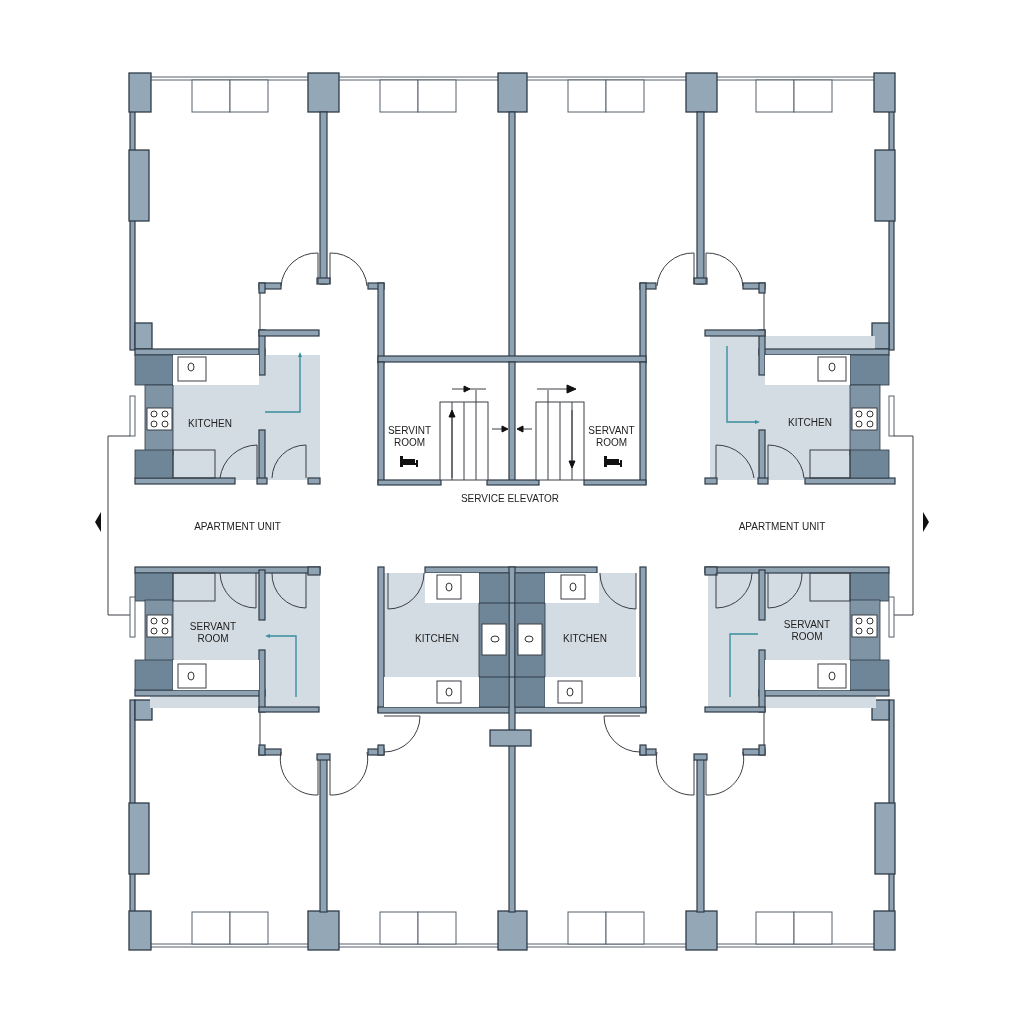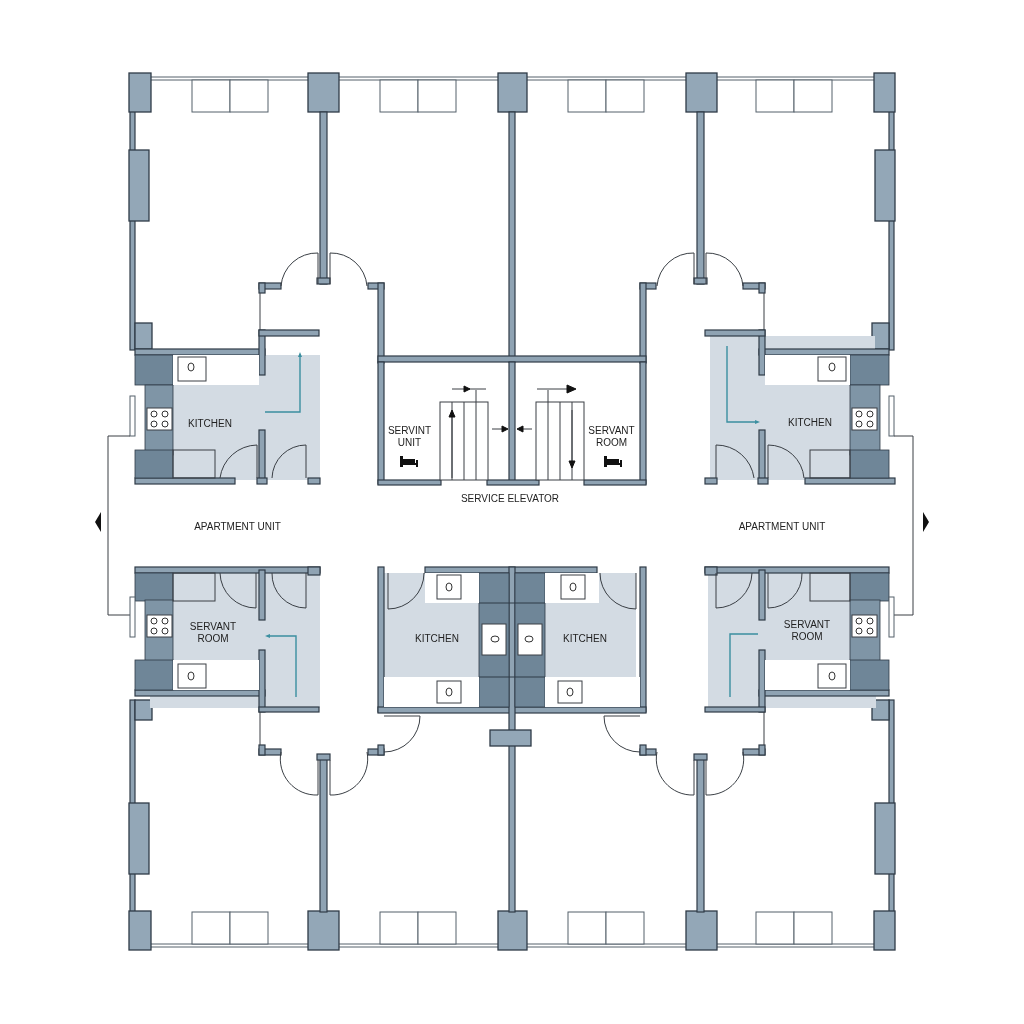--- a/index.html
+++ b/index.html
@@ -330,21 +330,21 @@
 </svg>
 
 <div class="label-html" style="left:170px;top:521px;width:135px;">APARTMENT UNIT</div>
 <div class="label-html" style="left:440px;top:493px;width:140px;">SERVICE ELEVATOR</div>
 <div class="label-html" style="left:712px;top:521px;width:140px;">APARTMENT UNIT</div>
 
 <div class="label-html" style="left:180px;top:418px;width:60px;">KITCHEN</div>
 <div class="label-html" style="left:780px;top:417px;width:60px;">KITCHEN</div>
 
 <div class="label-html" style="left:382px;top:425px;width:55px;font-size:10px;">SERVINT
-UNIT</div>
+ROOM</div>
 <div class="label-html" style="left:584px;top:425px;width:55px;font-size:10px;">SERVANT
 ROOM</div>
 
 <div class="label-html" style="left:178px;top:621px;width:70px;">SERVANT
 ROOM</div>
 <div class="label-html" style="left:772px;top:619px;width:70px;">SERVANT
 ROOM</div>
 
 <div class="label-html" style="left:406px;top:633px;width:62px;">KITCHEN</div>
 <div class="label-html" style="left:554px;top:633px;width:62px;">KITCHEN</div>

